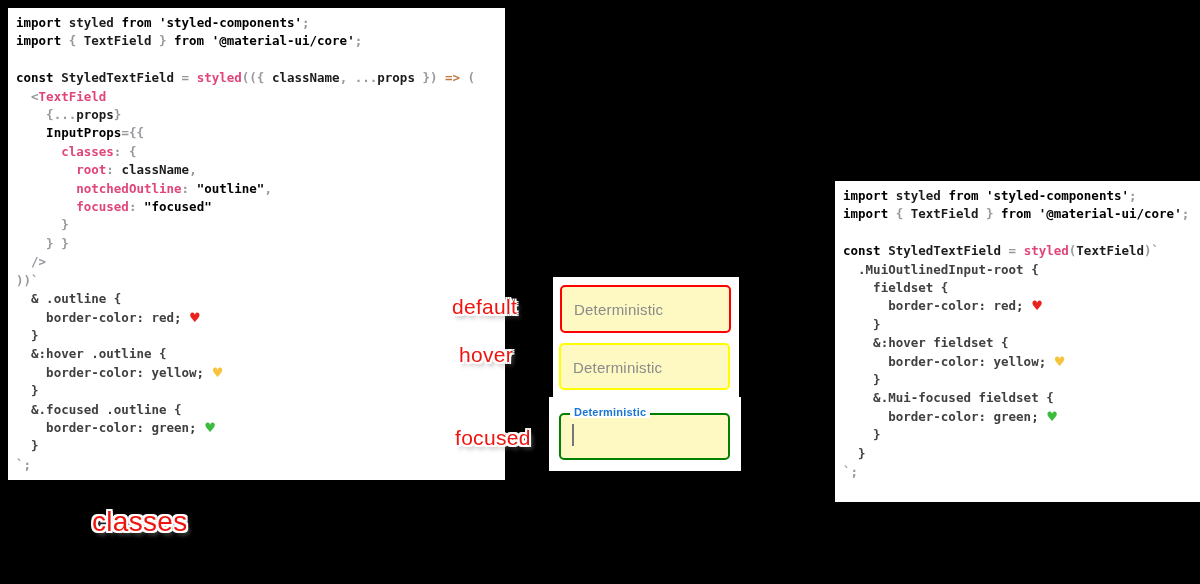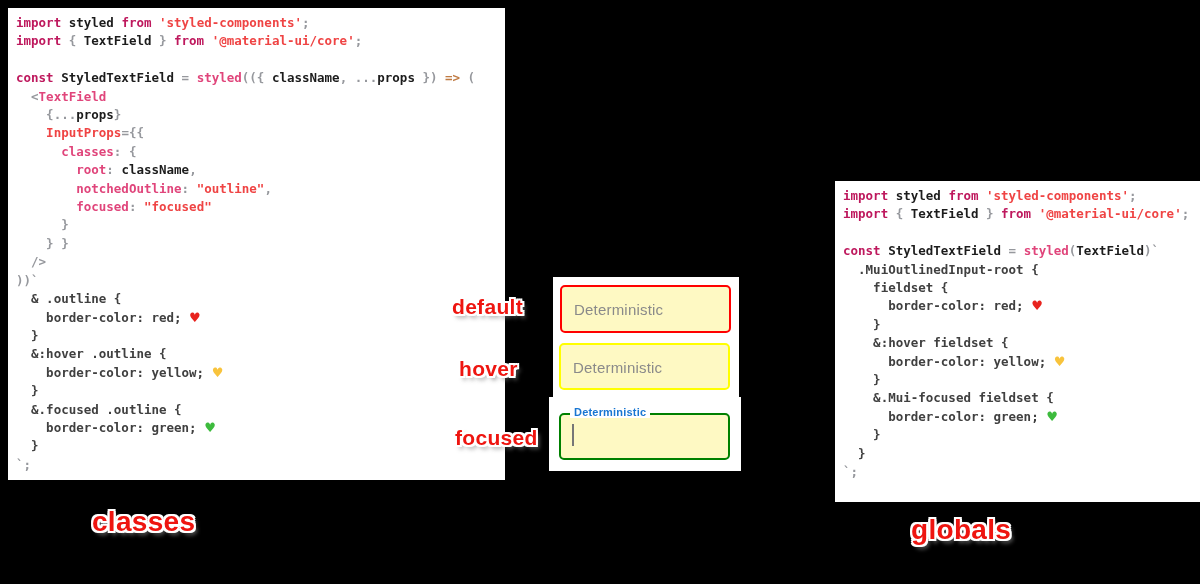--- a/index.html
+++ b/index.html
@@ -2,48 +2,48 @@
 <html><head>
 <meta charset="utf-8">
 <style>
   html,body{margin:0;padding:0;background:#000;}
   .stage{position:relative;width:1200px;height:584px;background:#000;overflow:hidden;
          font-family:"Liberation Sans",sans-serif;}
   .panel{position:absolute;background:#fff;}
   pre.code{margin:0;padding:6px 0 0 8px;overflow:hidden;
            font:bold 12.5px/18.4px "DejaVu Sans Mono",monospace;}
   pre.code .line{white-space:pre;}
-  .kw{color:#be185d}
+  .kw{color:#000000}
   .id{color:#1c1c1c}
-  .str{color:#ef4444}
+  .str{color:#000000}
   .pink{color:#e0457b}
   .gray{color:#96989d}
   .css{color:#404040}
   .orange{color:#c07b43}
   .heart-red{color:#e8231e;font-family:"DejaVu Sans",sans-serif;font-size:13px}
   .heart-yellow{color:#f8c33c;font-family:"DejaVu Sans",sans-serif;font-size:13px}
   .heart-green{color:#3dbb3d;font-family:"DejaVu Sans",sans-serif;font-size:13px}
 
   .demo-a{left:553px;top:277px;width:186px;height:120px;}
   .demo-b{left:549px;top:397px;width:192px;height:74px;}
   .tf{position:absolute;box-sizing:border-box;border-radius:5px;background:#fef9c3;}
   .tf-default{left:7px;top:8px;width:171px;height:48px;border:2px solid #ff0000;}
   .tf-hover{left:6px;top:66px;width:171px;height:47px;border:2px solid #ffff00;}
   .tf-focused{left:10px;top:16px;width:171px;height:47px;border:2px solid #008000;}
   .ph{position:absolute;left:12px;top:50%;transform:translateY(-50%);
       font-size:15px;color:#8a8a8a;letter-spacing:.2px;}
   .notch{position:absolute;left:9px;top:-9px;background:#fff;padding:0 4px;
          font-size:11px;font-weight:bold;color:#1976d2;letter-spacing:.2px;}
   .cursor{position:absolute;left:11px;top:9px;width:2px;height:22px;background:#777;}
 
-  .outline-label{position:absolute;color:#ee1510;font-weight:bold;letter-spacing:.3px;
+  .outline-label{position:absolute;color:#ee1510;font-weight:normal;letter-spacing:.3px;
     text-shadow:-2px -2px 0 #fff,2px -2px 0 #fff,-2px 2px 0 #fff,2px 2px 0 #fff,
       -2px 0 0 #fff,2px 0 0 #fff,0 -2px 0 #fff,0 2px 0 #fff,3px 4px 4px rgba(130,130,130,.85);}
   .lbl-default{left:452px;top:295px;font-size:21px;}
-  .lbl-hover{left:459px;top:357px;font-size:21px;text-align:center;}
+  .lbl-hover{left:459px;top:343px;font-size:21px;text-align:center;}
   .lbl-focused{left:455px;top:426px;font-size:21px;}
   .lbl-classes{left:92px;top:506px;font-size:28px;}
   .lbl-globals{left:911px;top:514px;font-size:28px;}
 </style>
 </head>
 <body>
 
 <div class="stage">
 
   <pre class="panel code" style="left:8px;top:8px;width:489px;height:466px;"><div class="line"><span class="kw">import</span><span class="id"> styled </span><span class="kw">from</span><span class="str"> 'styled-components'</span><span class="gray">;</span></div><div class="line"><span class="kw">import</span><span class="gray"> { </span><span class="id">TextField</span><span class="gray"> } </span><span class="kw">from</span><span class="str"> '@material-ui/core'</span><span class="gray">;</span></div><div class="line">&nbsp;</div><div class="line"><span class="kw">const</span><span class="id"> StyledTextField </span><span class="gray">= </span><span class="pink">styled</span><span class="gray">(({ </span><span class="id">className</span><span class="gray">, ...</span><span class="id">props</span><span class="gray"> }) </span><span class="orange">=&gt;</span><span class="gray"> (</span></div><div class="line"><span class="gray">  &lt;</span><span class="pink">TextField</span></div><div class="line"><span class="gray">    {...</span><span class="id">props</span><span class="gray">}</span></div><div class="line"><span class="gray">    </span><span class="str">InputProps</span><span class="gray">={{</span></div><div class="line"><span class="gray">      </span><span class="pink">classes</span><span class="gray">: {</span></div><div class="line"><span class="gray">        </span><span class="pink">root</span><span class="gray">: </span><span class="id">className</span><span class="gray">,</span></div><div class="line"><span class="gray">        </span><span class="pink">notchedOutline</span><span class="gray">: </span><span class="str">"outline"</span><span class="gray">,</span></div><div class="line"><span class="gray">        </span><span class="pink">focused</span><span class="gray">: </span><span class="str">"focused"</span></div><div class="line"><span class="gray">      }</span></div><div class="line"><span class="gray">    } }</span></div><div class="line"><span class="gray">  /&gt;</span></div><div class="line"><span class="gray">))`</span></div><div class="line"><span class="css">  &amp; .outline {</span></div><div class="line"><span class="css">    border-color: red; </span><span class="heart-red">♥</span></div><div class="line"><span class="css">  }</span></div><div class="line"><span class="css">  &amp;:hover .outline {</span></div><div class="line"><span class="css">    border-color: yellow; </span><span class="heart-yellow">♥</span></div><div class="line"><span class="css">  }</span></div><div class="line"><span class="css">  &amp;.focused .outline {</span></div><div class="line"><span class="css">    border-color: green; </span><span class="heart-green">♥</span></div><div class="line"><span class="css">  }</span></div><div class="line"><span class="gray">`;</span></div></pre>
@@ -63,15 +63,14 @@
     <div class="tf tf-focused">
       <span class="notch">Deterministic</span>
       <span class="cursor"></span>
     </div>
   </div>
 
   <div class="outline-label lbl-default">default</div>
   <div class="outline-label lbl-hover">hover</div>
   <div class="outline-label lbl-focused">focused</div>
   <div class="outline-label lbl-classes">classes</div>
-  <div class="outline-label lbl-globals">globals</div>
 
 </div>
 
 </body></html>

